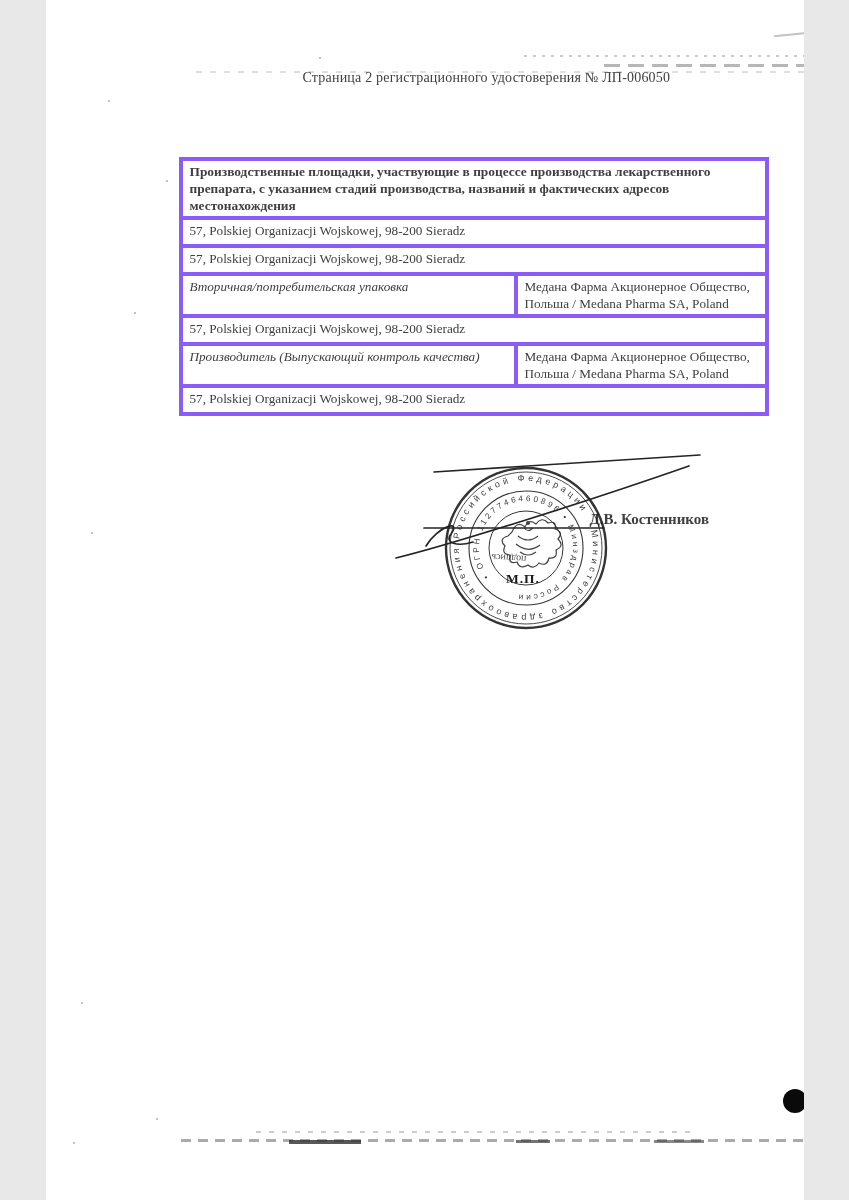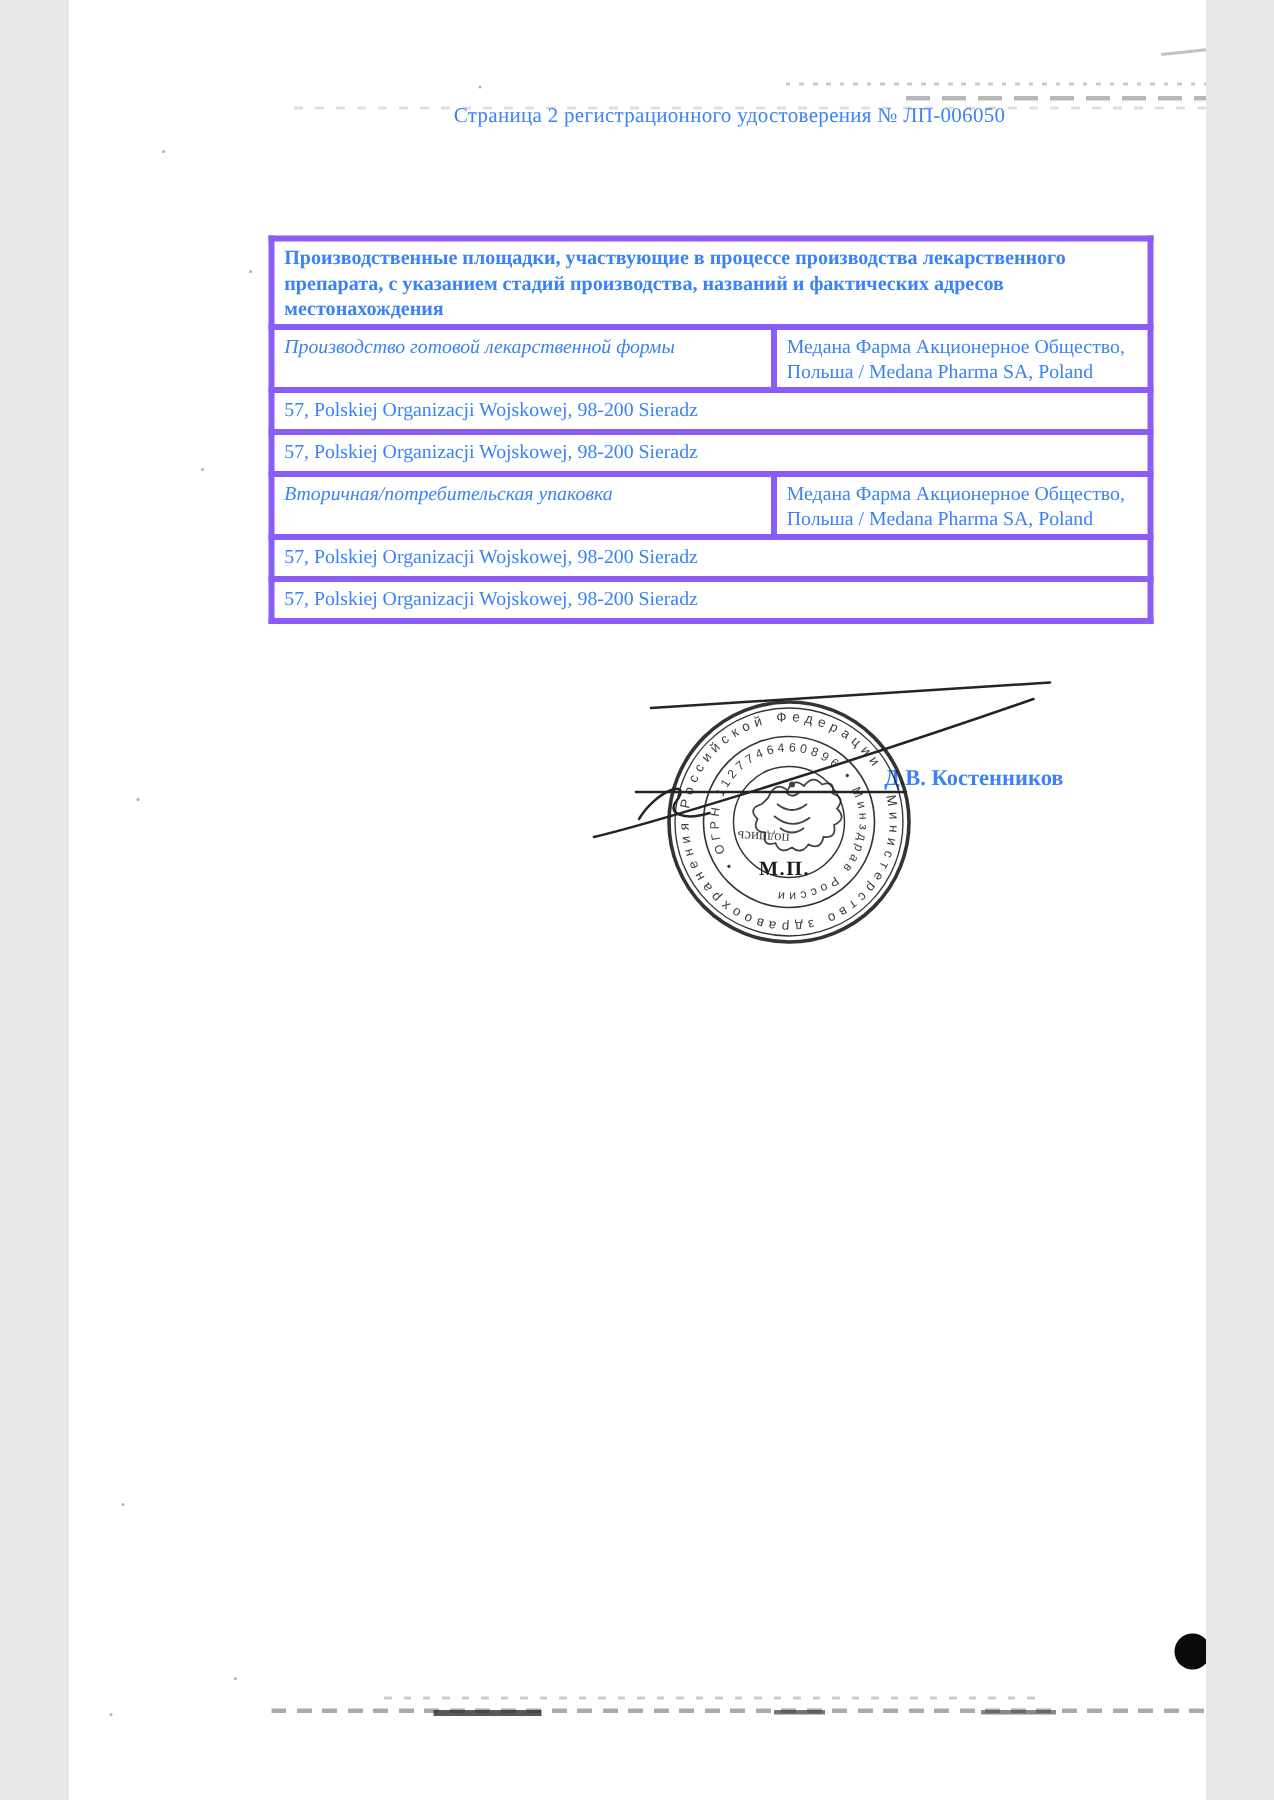--- a/index.html
+++ b/index.html
@@ -1,18 +1,18 @@
 <!DOCTYPE html>
 <html><head>
 <meta charset="utf-8">
 <style>
   html,body{margin:0;padding:0;background:#e8e8e8;}
   .page{
     position:relative;width:758px;height:1200px;background:#ffffff;
-    font-family:"Liberation Serif",serif;color:#3b82f6;overflow:hidden;
+    font-family:"Liberation Serif",serif;color:#404040;overflow:hidden;
     margin:0 auto;
   }
   
   .dash{position:absolute;pointer-events:none;}
   .d1{top:55px;left:478px;width:362px;height:2px;opacity:.45;
       background:repeating-linear-gradient(90deg,#8a8a8a 0 3px,transparent 3px 9px);}
   .d2{top:64px;left:558px;width:282px;height:3px;opacity:.5;
       background:repeating-linear-gradient(90deg,#6f6f6f 0 16px,transparent 16px 24px);}
   .d3{top:71px;left:150px;width:640px;height:2px;opacity:.32;
       background:repeating-linear-gradient(90deg,#9a9a9a 0 6px,transparent 6px 14px);}
@@ -87,35 +87,35 @@
   <table class="prod-table">
     <colgroup>
         <col class="col-stage">
         <col class="col-company">
       </colgroup>
     <tbody>
         <tr>
       <td colspan="2" class="title-cell">Производственные площадки, участвующие в процессе производства лекарственного препарата, с указанием стадий производства, названий и фактических адресов местонахождения</td>
     </tr>
     <tr>
-      <td class="stage-cell">Производство готовой лекарственной формы</td>
-      <td class="company-cell">Медана Фарма Акционерное Общество, Польша / Medana Pharma SA, Poland</td>
-    </tr>
-    <tr>
       <td colspan="2" class="addr-cell">57, Polskiej Organizacji Wojskowej, 98-200 Sieradz</td>
     </tr>
     <tr>
       <td colspan="2" class="addr-cell">57, Polskiej Organizacji Wojskowej, 98-200 Sieradz</td>
     </tr>
     <tr>
       <td class="stage-cell">Вторичная/потребительская упаковка</td>
       <td class="company-cell">Медана Фарма Акционерное Общество, Польша / Medana Pharma SA, Poland</td>
     </tr>
     <tr>
       <td colspan="2" class="addr-cell">57, Polskiej Organizacji Wojskowej, 98-200 Sieradz</td>
+    </tr>
+    <tr>
+      <td class="stage-cell">Производитель (Выпускающий контроль качества)</td>
+      <td class="company-cell">Медана Фарма Акционерное Общество, Польша / Medana Pharma SA, Poland</td>
     </tr>
     <tr>
       <td colspan="2" class="addr-cell">57, Polskiej Organizacji Wojskowej, 98-200 Sieradz</td>
     </tr>
   </tbody>
     </table>
 
   <div class="sig-name">Д.В. Костенников</div>
 
   <svg class="stamp-svg" width="340" height="215" viewBox="0 0 340 215">

